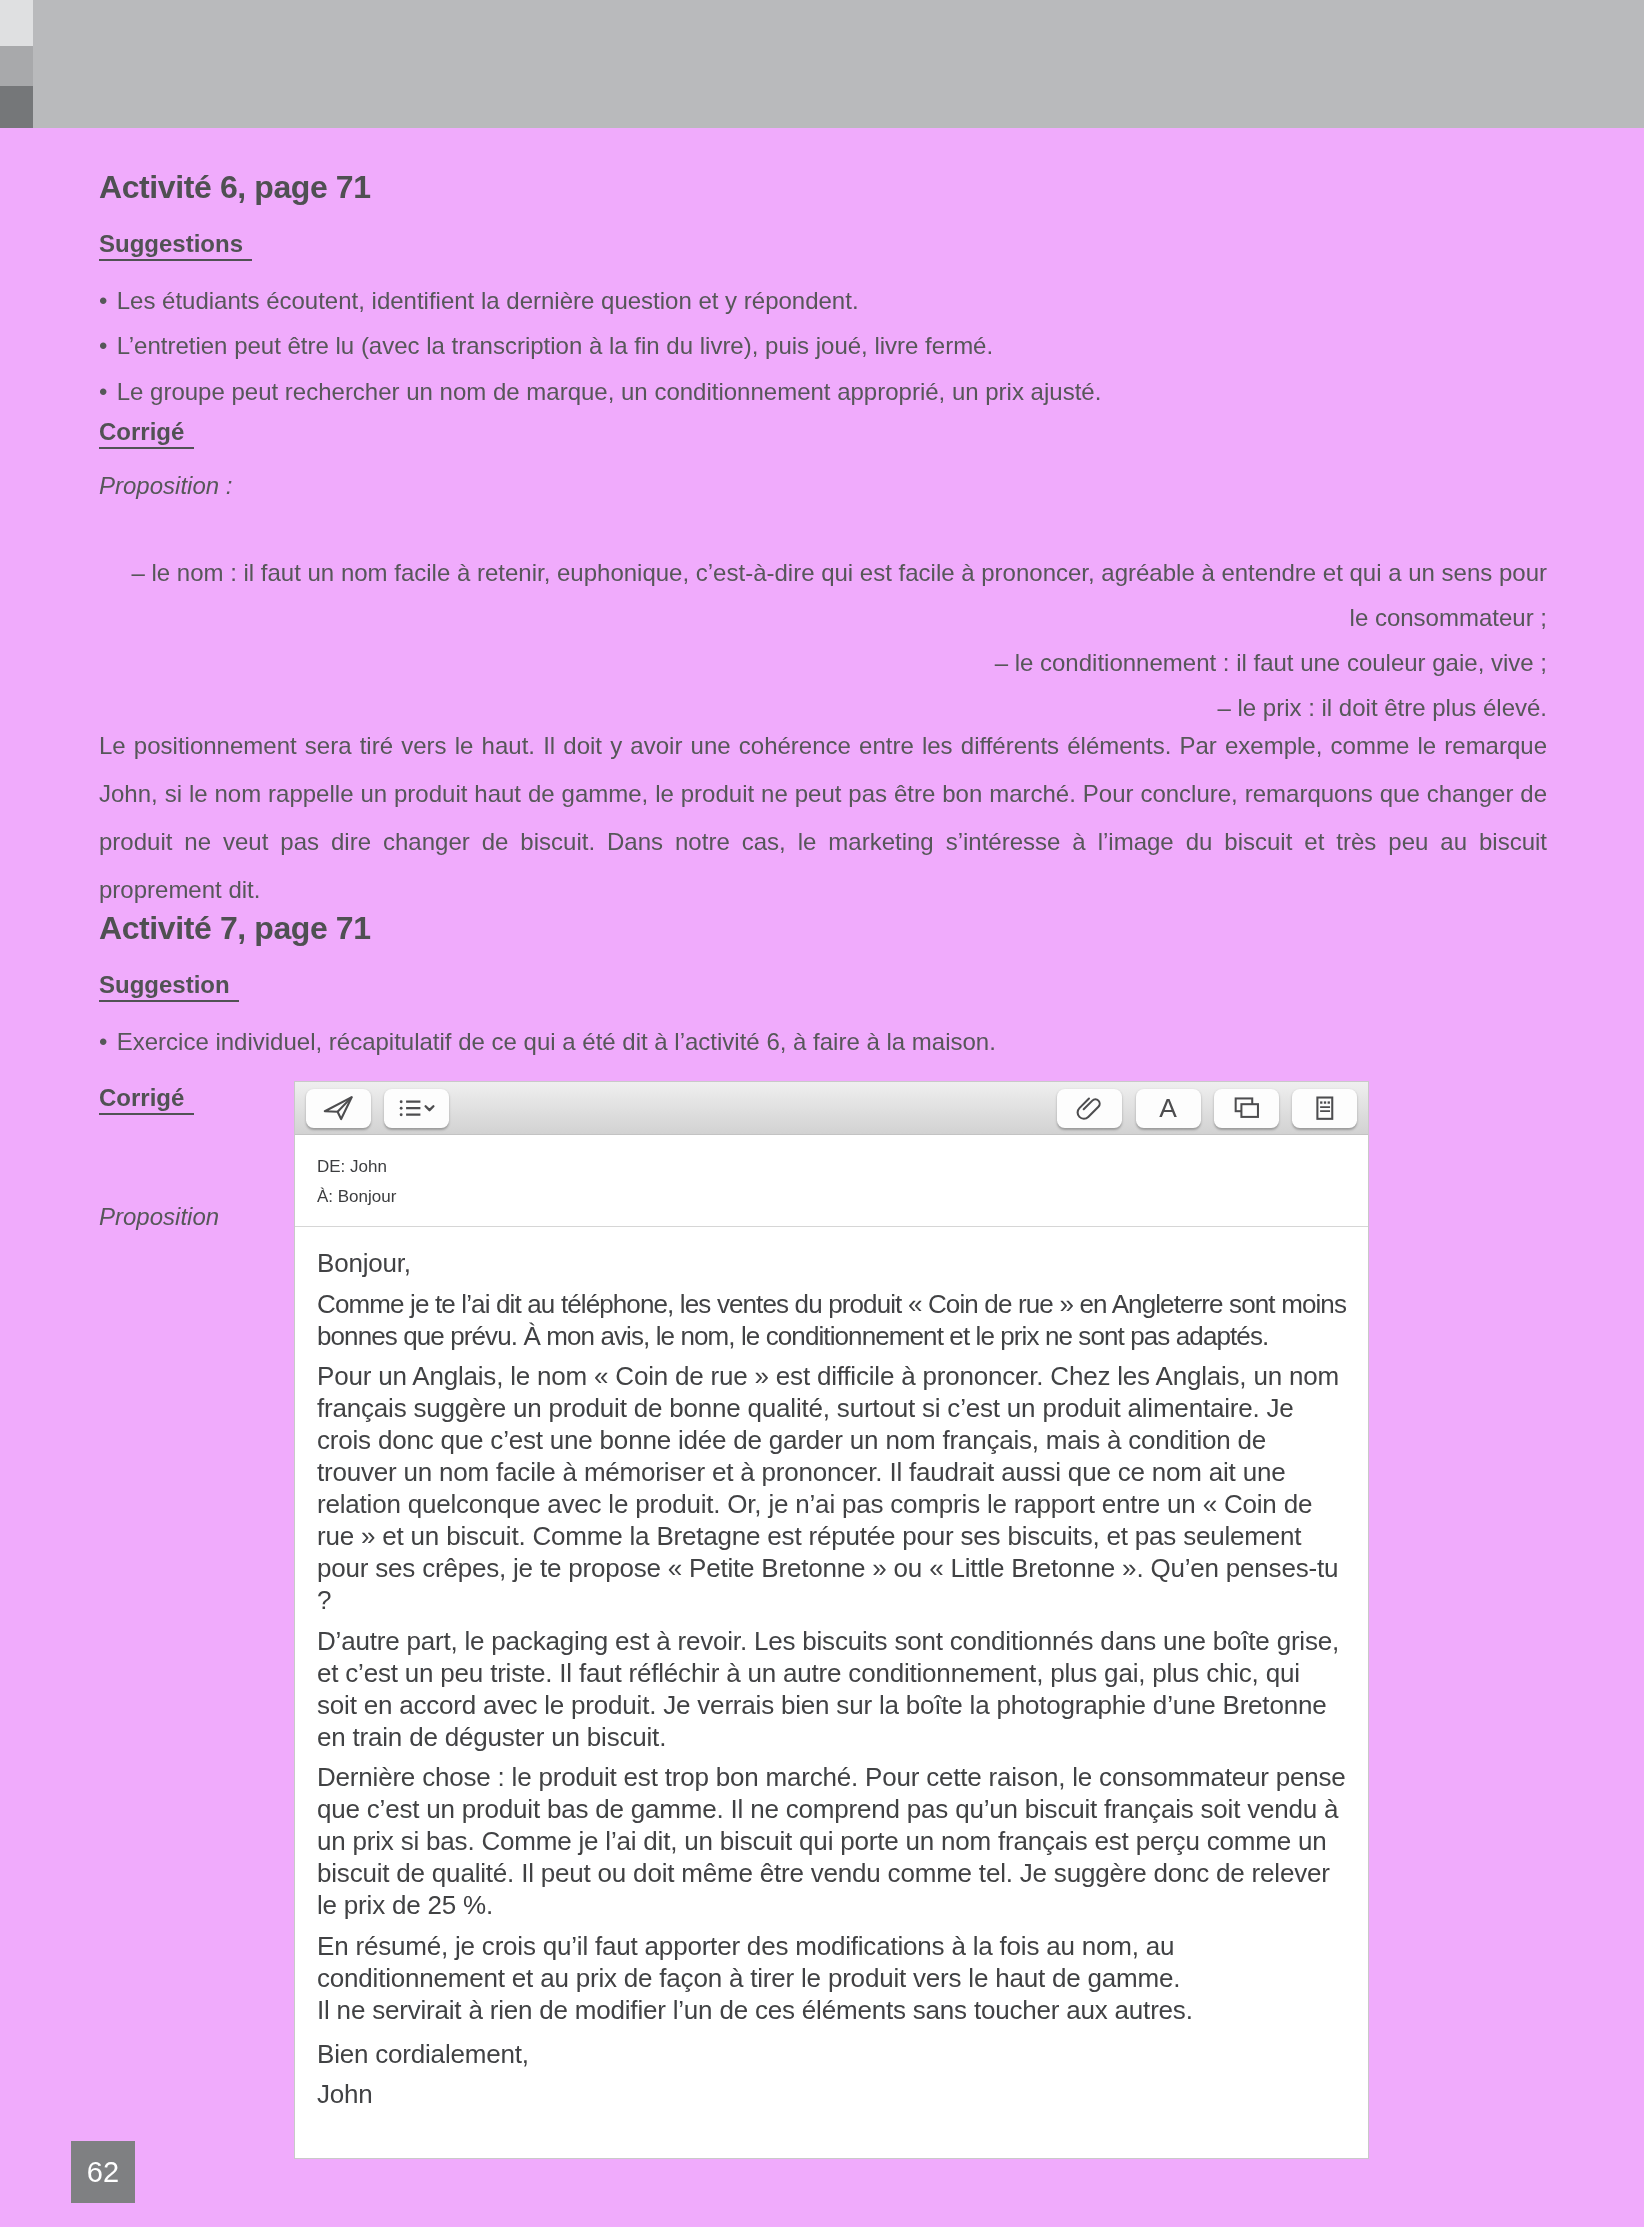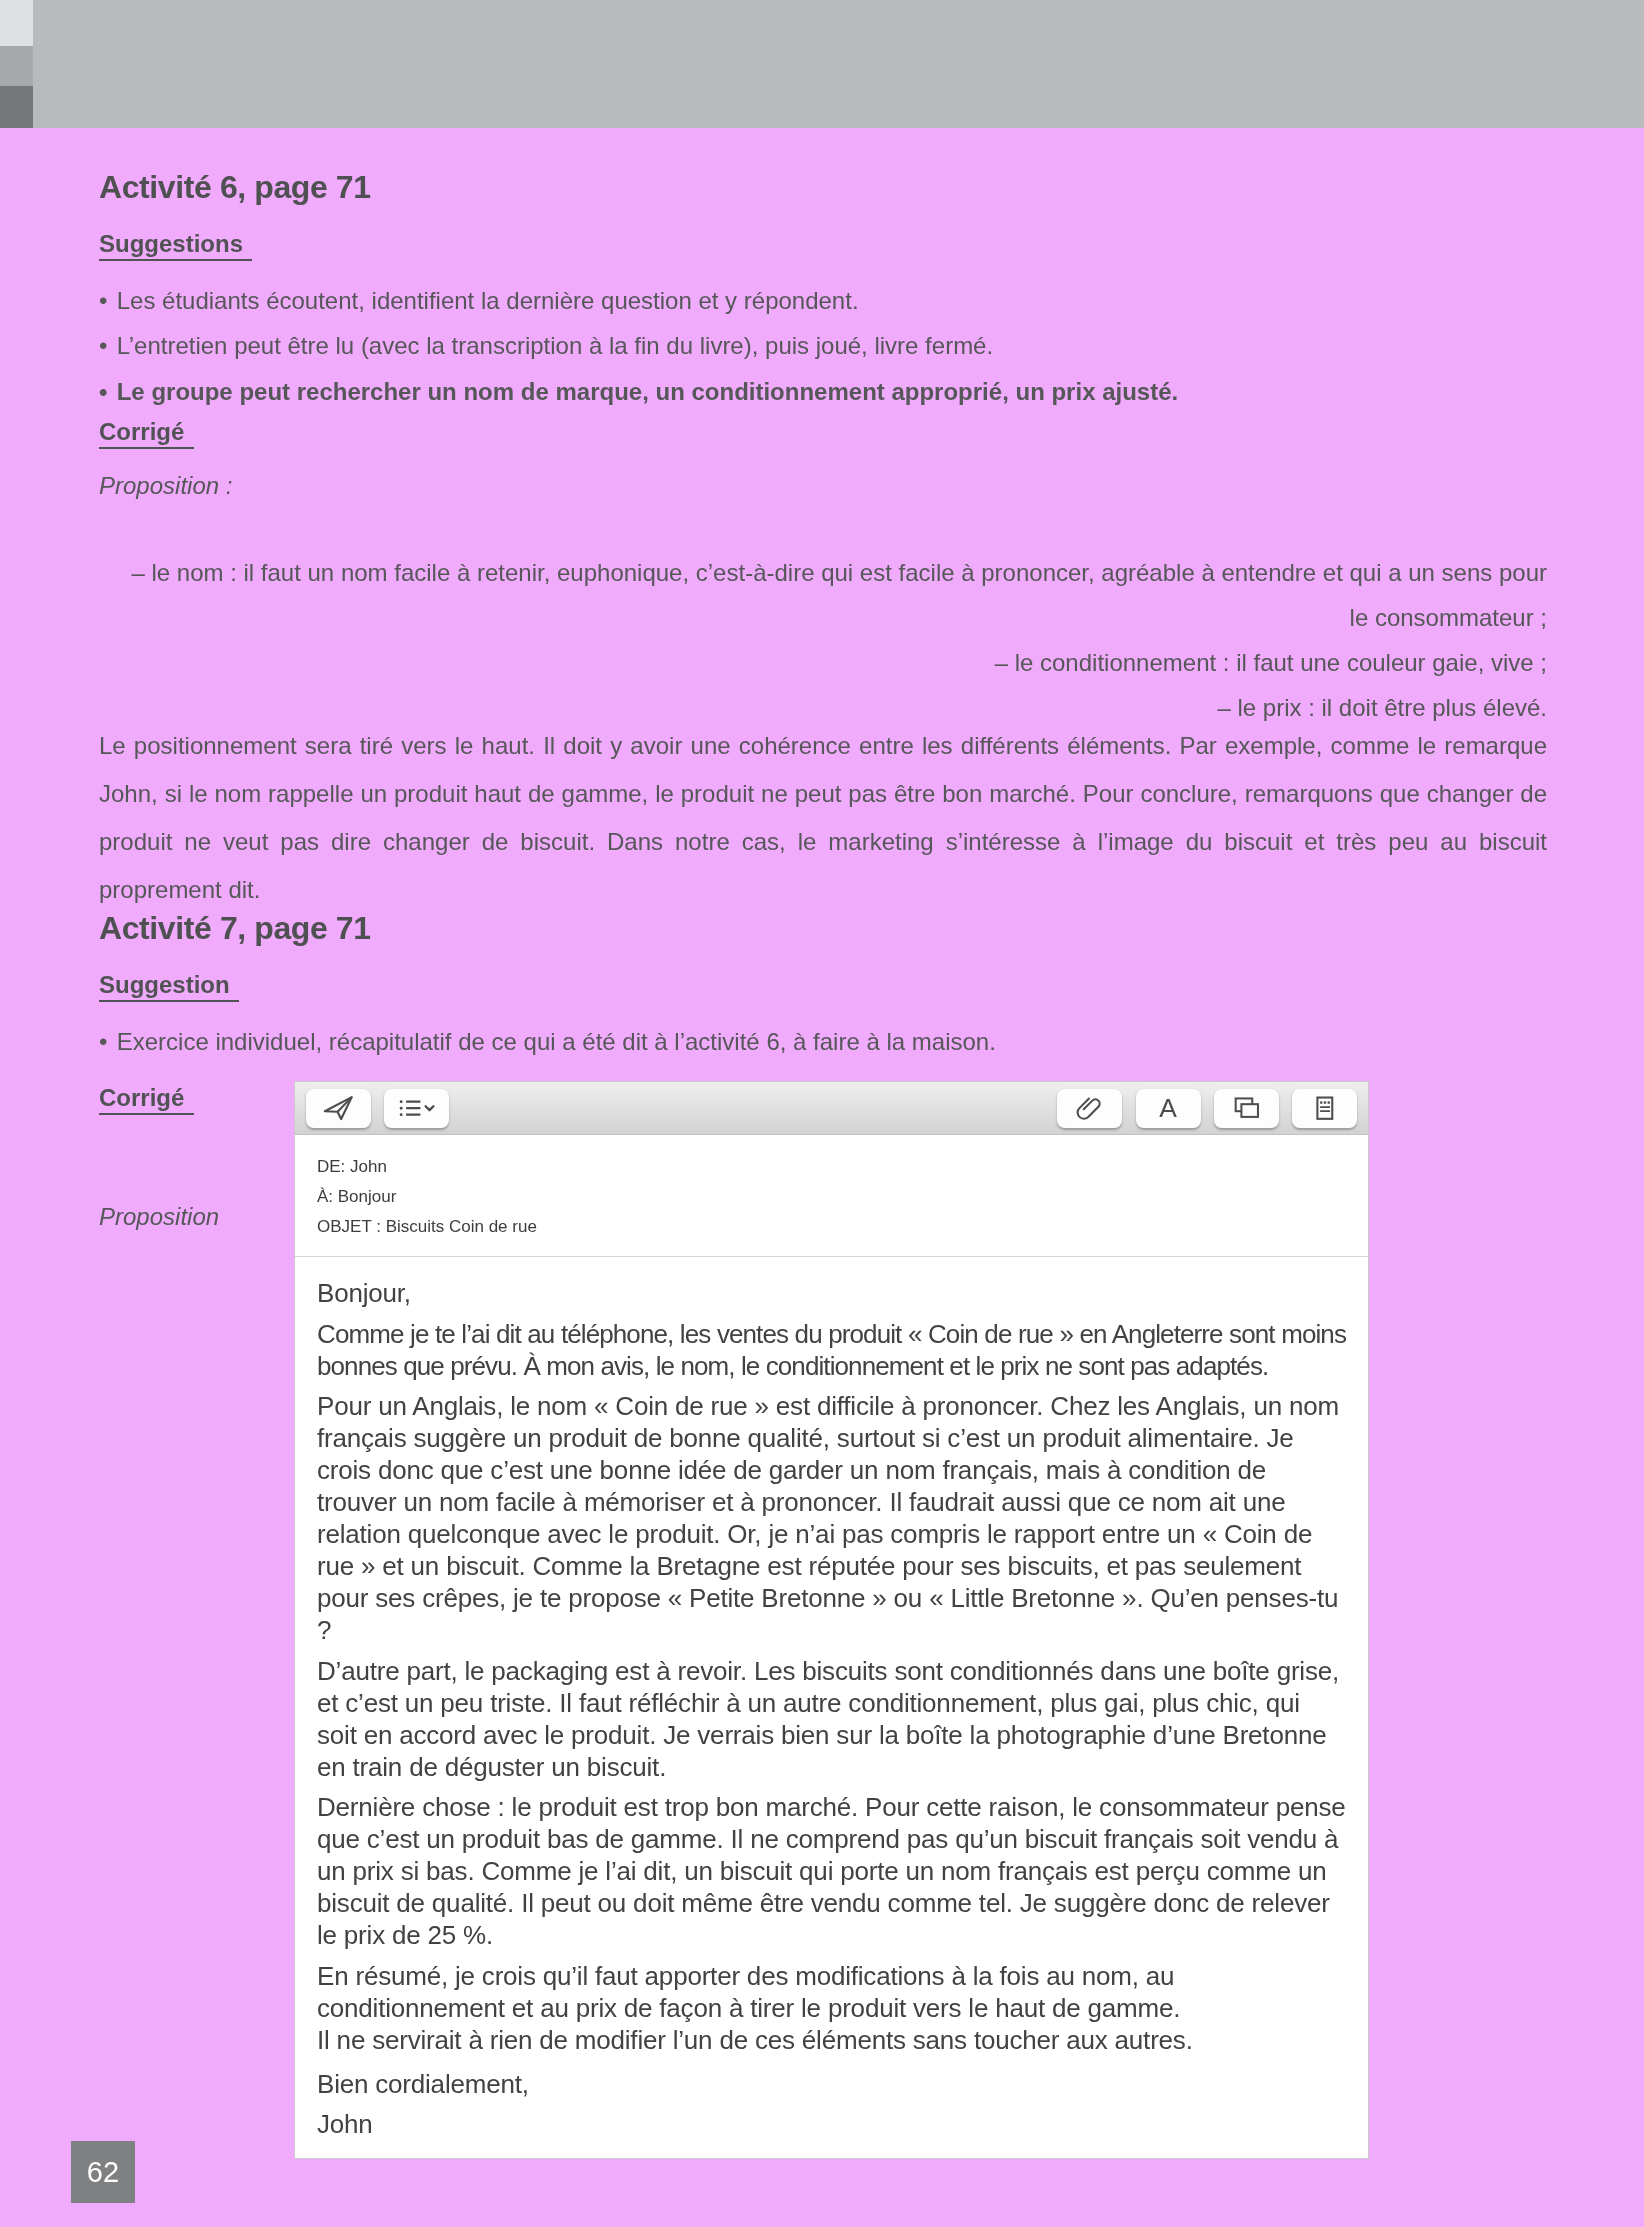--- a/index.html
+++ b/index.html
@@ -76,21 +76,21 @@
   <div class="sq sq1"></div>
   <div class="sq sq2"></div>
   <div class="sq sq3"></div>
 
   <div class="blk h1" style="top:169px;">Activité 6, page 71</div>
 
   <div class="blk h2" style="top:230px;"><span class="u">Suggestions</span></div>
 
   <div class="blk body-txt bullet" style="top:278px;">Les étudiants écoutent, identifient la dernière question et y répondent.</div>
   <div class="blk body-txt bullet" style="top:323px;">L’entretien peut être lu (avec la transcription à la fin du livre), puis joué, livre fermé.</div>
-  <div class="blk body-txt bullet" style="top:369px;font-weight:bold;">Le groupe peut rechercher un nom de marque, un conditionnement approprié, un prix ajusté.</div>
+  <div class="blk body-txt bullet" style="top:369px;">Le groupe peut rechercher un nom de marque, un conditionnement approprié, un prix ajusté.</div>
 
   <div class="blk h2" style="top:418px;"><span class="u">Corrigé</span></div>
 
   <div class="blk body-txt italic" style="top:463px;">Proposition :</div>
 
 
   <div class="blk dash-list" style="top:550px;">
     <div class="dash-item">– le nom : il faut un nom facile à retenir, euphonique, c’est-à-dire qui est facile à prononcer, agréable à entendre et qui a un sens pour le consommateur ;</div>
     <div class="dash-item">– le conditionnement : il faut une couleur gaie, vive ;</div>
     <div class="dash-item">– le prix : il doit être plus élevé.</div>
@@ -153,21 +153,20 @@
           <rect x="11.5" y="6.5" width="1.8" height="1.8" fill="#4d4d4f"></rect>
           <rect x="14.4" y="6.5" width="1.8" height="1.8" fill="#4d4d4f"></rect>
           <path d="M8.6 11 H16.3 M8.6 14 H16.3" stroke="#4d4d4f" stroke-width="1.3"></path>
         </svg>
       </button>
     </div>
 
     <div class="ehead">
       <div>DE: John</div>
       <div>À: Bonjour</div>
-      <div>OBJET : Biscuits Coin de rue</div>
     </div>
 
     <div class="ebody">
       <p>Bonjour,</p>
       <p class="p-cond">Comme je te l’ai dit au téléphone, les ventes du produit « Coin de rue » en Angleterre sont moins bonnes que prévu. À mon avis, le nom, le conditionnement et le prix ne sont pas adaptés.</p>
       <p>Pour un Anglais, le nom « Coin de rue » est difficile à prononcer. Chez les Anglais, un nom français suggère un produit de bonne qualité, surtout si c’est un produit alimentaire. Je crois donc que c’est une bonne idée de garder un nom français, mais à condition de trouver un nom facile à mémoriser et à prononcer. Il faudrait aussi que ce nom ait une relation quelconque avec le produit. Or, je n’ai pas compris le rapport entre un « Coin de rue » et un biscuit. Comme la Bretagne est réputée pour ses biscuits, et pas seulement pour ses crêpes, je te propose « Petite Bretonne » ou « Little Bretonne ». Qu’en penses-tu ?</p>
       <p>D’autre part, le packaging est à revoir. Les biscuits sont conditionnés dans une boîte grise, et c’est un peu triste. Il faut réfléchir à un autre conditionnement, plus gai, plus chic, qui soit en accord avec le produit. Je verrais bien sur la boîte la photographie d’une Bretonne en train de déguster un biscuit.</p>
       <p>Dernière chose : le produit est trop bon marché. Pour cette raison, le consommateur pense que c’est un produit bas de gamme. Il ne comprend pas qu’un biscuit français soit vendu à un prix si bas. Comme je l’ai dit, un biscuit qui porte un nom français est perçu comme un biscuit de qualité. Il peut ou doit même être vendu comme tel. Je suggère donc de relever le prix de 25 %.</p>
       <p class="p-tight">En résumé, je crois qu’il faut apporter des modifications à la fois au nom, au conditionnement et au prix de façon à tirer le produit vers le haut de gamme.</p>
       <p>Il ne servirait à rien de modifier l’un de ces éléments sans toucher aux autres.</p>

